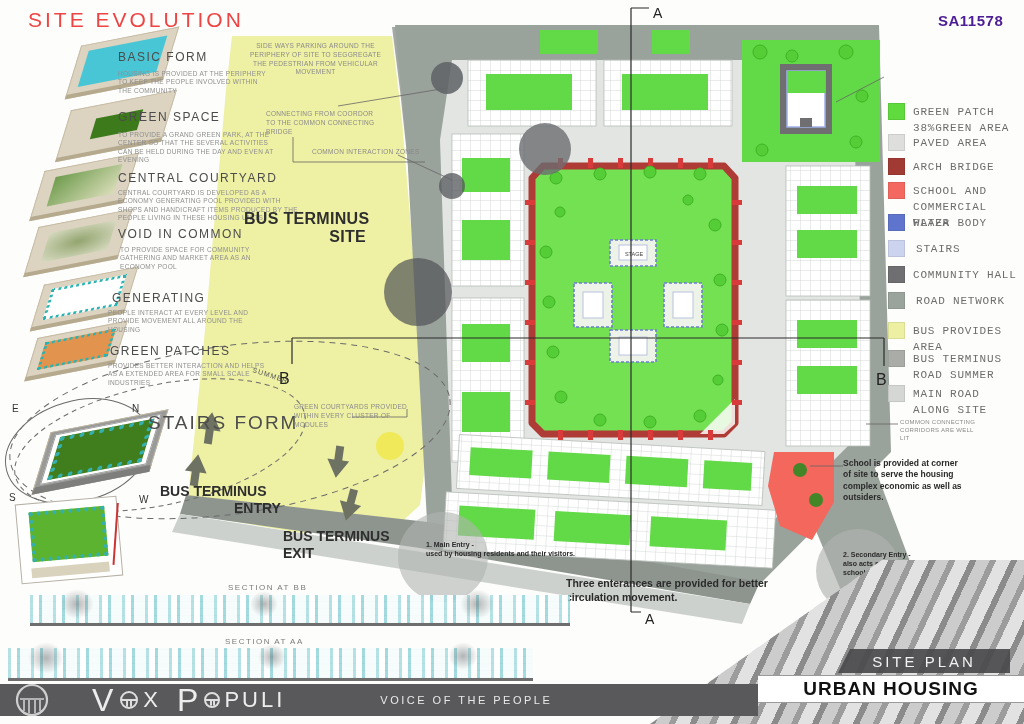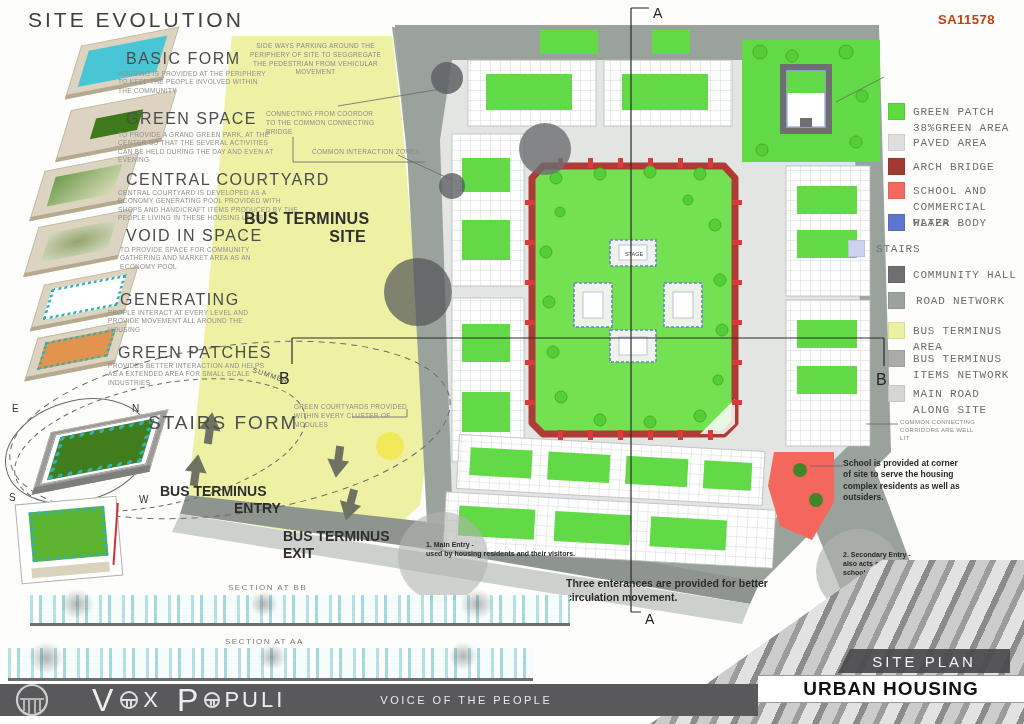--- a/index.html
+++ b/index.html
@@ -1,21 +1,21 @@
 <!DOCTYPE html>
 <html><head>
 <meta charset="utf-8">
 <style>
   html,body{margin:0;padding:0;background:#e8e8e8;}
   .board{position:relative;width:1024px;height:724px;background:#fdfdfb;overflow:hidden;
          font-family:"Liberation Sans",sans-serif;color:#444;}
   .abs{position:absolute;}
-  .h-title{font-size:21px;letter-spacing:3px;color:#404040;font-weight:400;}
-  .sheet-code{font-size:13px;font-weight:bold;color:#c2410c;letter-spacing:.5px;}
-  .step-name{font-size:16px;letter-spacing:1.5px;color:#4c4c4c;margin-left:8px;}
+  .h-title{font-size:21px;letter-spacing:3px;color:#ef4444;font-weight:400;}
+  .sheet-code{font-size:15px;font-weight:bold;color:#4c1d95;letter-spacing:.5px;}
+  .step-name{font-size:12px;letter-spacing:1.5px;color:#4c4c4c;}
   .step-desc{font-size:6.5px;line-height:1.3;color:#8f8f8f;letter-spacing:.3px;}
   .ann{font-size:6.5px;color:#8a8a8a;letter-spacing:.3px;line-height:1.35;}
   .bignote{font-size:8.5px;color:#2a2a2a;font-weight:bold;line-height:1.35;}
   .smallnote{font-size:7px;color:#2a2a2a;font-weight:bold;line-height:1.3;}
   .bus-big{font-size:16px;color:#2e2e2e;font-weight:bold;letter-spacing:.3px;line-height:1.15;}
   .bus-mid{font-size:14px;color:#2e2e2e;font-weight:bold;line-height:1.2;}
   .final-form{font-size:19px;letter-spacing:2px;color:#4c4c4c;}
   
   .tile{position:absolute;transform:rotate(-11deg) skewX(-28deg) scaleY(.8);}
   .tile .base{position:absolute;inset:0;background:#dcd3c0;border:1px solid #c4b9a2;border-bottom:5px solid #b5a98e;}
@@ -289,21 +289,21 @@
 
   <div class="abs step-name" style="left:118px;top:50px">BASIC FORM</div>
   <div class="abs step-desc" style="left:118px;top:70px;width:150px">HOUSING IS PROVIDED AT THE PERIPHERY TO KEEP THE PEOPLE INVOLVED WITHIN THE COMMUNITY</div>
 
   <div class="abs step-name" style="left:118px;top:110px">GREEN SPACE</div>
   <div class="abs step-desc" style="left:118px;top:131px;width:160px">TO PROVIDE A GRAND GREEN PARK, AT THE CENTER SO THAT THE SEVERAL ACTIVITIES CAN BE HELD DURING THE DAY AND EVEN AT EVENING</div>
 
   <div class="abs step-name" style="left:118px;top:171px">CENTRAL COURTYARD</div>
   <div class="abs step-desc" style="left:118px;top:189px;width:180px">CENTRAL COURTYARD IS DEVELOPED AS A ECONOMY GENERATING POOL PROVIDED WITH SHOPS AND HANDICRAFT ITEMS PRODUCED BY THE PEOPLE LIVING IN THESE HOUSING UNITS</div>
 
-  <div class="abs step-name" style="left:118px;top:227px">VOID IN SPACE</div>
+  <div class="abs step-name" style="left:118px;top:227px">VOID IN COMMON</div>
   <div class="abs step-desc" style="left:120px;top:246px;width:150px">TO PROVIDE SPACE FOR COMMUNITY GATHERING AND MARKET AREA AS AN ECONOMY POOL</div>
 
   <div class="abs step-name" style="left:112px;top:291px">GENERATING</div>
   <div class="abs step-desc" style="left:108px;top:309px;width:150px">PEOPLE INTERACT AT EVERY LEVEL AND PROVIDE MOVEMENT ALL AROUND THE HOUSING</div>
 
   <div class="abs step-name" style="left:110px;top:344px">GREEN PATCHES</div>
   <div class="abs step-desc" style="left:108px;top:362px;width:160px">PROVIDES BETTER INTERACTION AND HELPS AS A EXTENDED AREA FOR SMALL SCALE INDUSTRIES</div>
 
   <div class="abs final-form" style="left:148px;top:412px">STAIRS FORM</div>
 
@@ -356,49 +356,49 @@
       <div class="lg-lab">ARCH BRIDGE</div>
     </div>
     <div class="lg-row" style="left:888px;top:182px">
       <div class="lg-sw" style="background-color: rgb(244, 105, 95);"></div>
       <div class="lg-lab">SCHOOL AND COMMERCIAL PLAZA</div>
     </div>
     <div class="lg-row" style="left:888px;top:214px">
       <div class="lg-sw" style="background-color: rgb(95, 116, 205);"></div>
       <div class="lg-lab">WATER BODY</div>
     </div>
-    <div class="lg-row" style="left:848px;top:240px">
+    <div class="lg-row" style="left:888px;top:240px">
       <div class="lg-sw" style="background-color: rgb(204, 211, 239);"></div>
       <div class="lg-lab" style="padding-left:3px">STAIRS</div>
     </div>
     <div class="lg-row" style="left:888px;top:266px">
       <div class="lg-sw" style="background-color: rgb(111, 111, 113);"></div>
       <div class="lg-lab">COMMUNITY HALL</div>
     </div>
     <div class="lg-row" style="left:888px;top:292px">
       <div class="lg-sw" style="background-color: rgb(154, 164, 157);"></div>
       <div class="lg-lab" style="padding-left:3px">ROAD NETWORK</div>
     </div>
     <div class="lg-row" style="left:888px;top:322px">
       <div class="lg-sw" style="background-color: rgb(237, 240, 163);"></div>
-      <div class="lg-lab">BUS TERMINUS AREA</div>
+      <div class="lg-lab">BUS PROVIDES AREA</div>
     </div>
     <div class="lg-row" style="left:888px;top:350px">
       <div class="lg-sw" style="background-color: rgb(169, 172, 167);"></div>
-      <div class="lg-lab">BUS TERMINUS ITEMS NETWORK</div>
+      <div class="lg-lab">BUS TERMINUS ROAD SUMMER</div>
     </div>
     <div class="lg-row" style="left:888px;top:385px">
       <div class="lg-sw" style="background-color: rgb(213, 215, 212);"></div>
       <div class="lg-lab">MAIN ROAD ALONG SITE</div>
     </div>
   </div>
 
   <div class="abs ann" style="left:900px;top:418px;width:80px;font-size:6px">COMMON CONNECTING CORRIDORS ARE WELL LIT</div>
 
-  <div class="abs bignote" style="left:843px;top:458px;width:120px;font-size:8.5px">School is provided at corner of site to serve the housing complex residents as well as outsiders.</div>
+  <div class="abs bignote" style="left:843px;top:458px;width:120px;font-size:8.5px">School is provided at corner of site to serve the housing complex economic as well as outsiders.</div>
 
   <div class="abs smallnote" style="left:843px;top:550px;width:160px">
     <div>2. Secondary Entry -</div>
     <div>also acts as exit point for society provided for school and commercial complex.</div>
   </div>
 
   <div class="abs sec-lab" style="left:228px;top:583px">SECTION AT BB</div>
   <div class="abs elev" style="left:30px;top:595px;width:540px;height:28px">
     <div class="blob" style="left:30px;top:-6px;width:34px;height:30px"></div>
     <div class="blob" style="left:220px;top:-4px;width:28px;height:26px"></div>

